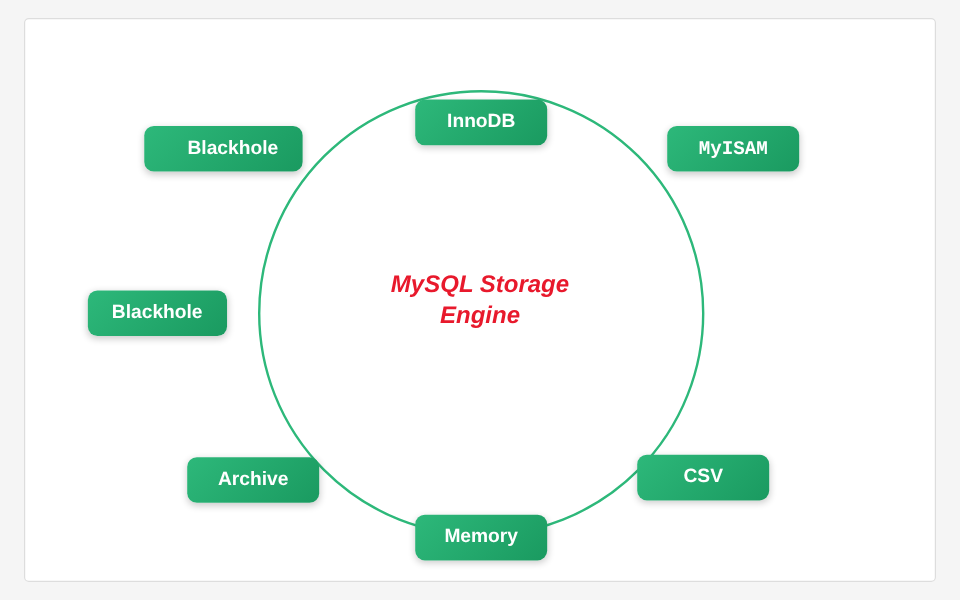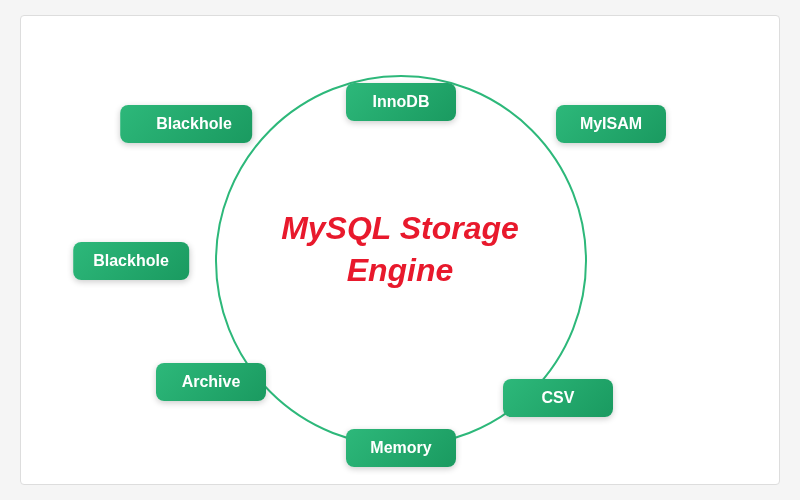--- a/index.html
+++ b/index.html
@@ -25,21 +25,21 @@
       justify-content: center;
     }
     .circle-svg {
       position: absolute;
       top: 0; left: 0;
       width: 100%; height: 100%;
     }
     .center-label {
       position: absolute;
       text-align: center;
-      font-size: 32px;
+      font-size: 20px;
       font-weight: bold;
       font-style: italic;
       color: #e8192c;
       line-height: 1.3;
       z-index: 10;
     }
     .node {
       position: absolute;
       background: linear-gradient(135deg, #2db87a, #1a9a60);
       color: white;
@@ -61,19 +61,19 @@
   <svg class="circle-svg">
     <circle cx="380" cy="245" r="185" fill="none" stroke="#2db87a" stroke-width="2"></circle>
   </svg>
 
   <div class="center-label" style="color: rgb(232, 25, 44);">
     <span>MySQL Storage</span><br>
     <span>Engine</span>
   </div>
 
 <div class="node" style="left: 380px; top: 58px; margin-top: 28px;">InnoDB</div>
-    <div class="node" style="left: 590px; top: 108px;">MyISAM</div>
-    <div class="node" style="left: 537px; top: 382px;">CSV</div>
+    <div class="node" style="left: 590px; top: 108px; font-family: Liberation Mono, monospace;">MyISAM</div>
+    <div class="node" style="left: 565px; top: 382px;">CSV</div>
     <div class="node" style="left: 380px; top: 432px;">Memory</div>
-    <div class="node" style="left: 190px; top: 366px;">Archive</div>
+    <div class="node" style="left: 190px; top: 384px;">Archive</div>
     <div class="node" style="left: 110px; top: 245px;">Blackhole</div>
     <div class="node" style="left: 165px; top: 108px; padding-left: 36px;">Blackhole</div>
   </div>
 
 </body></html>

